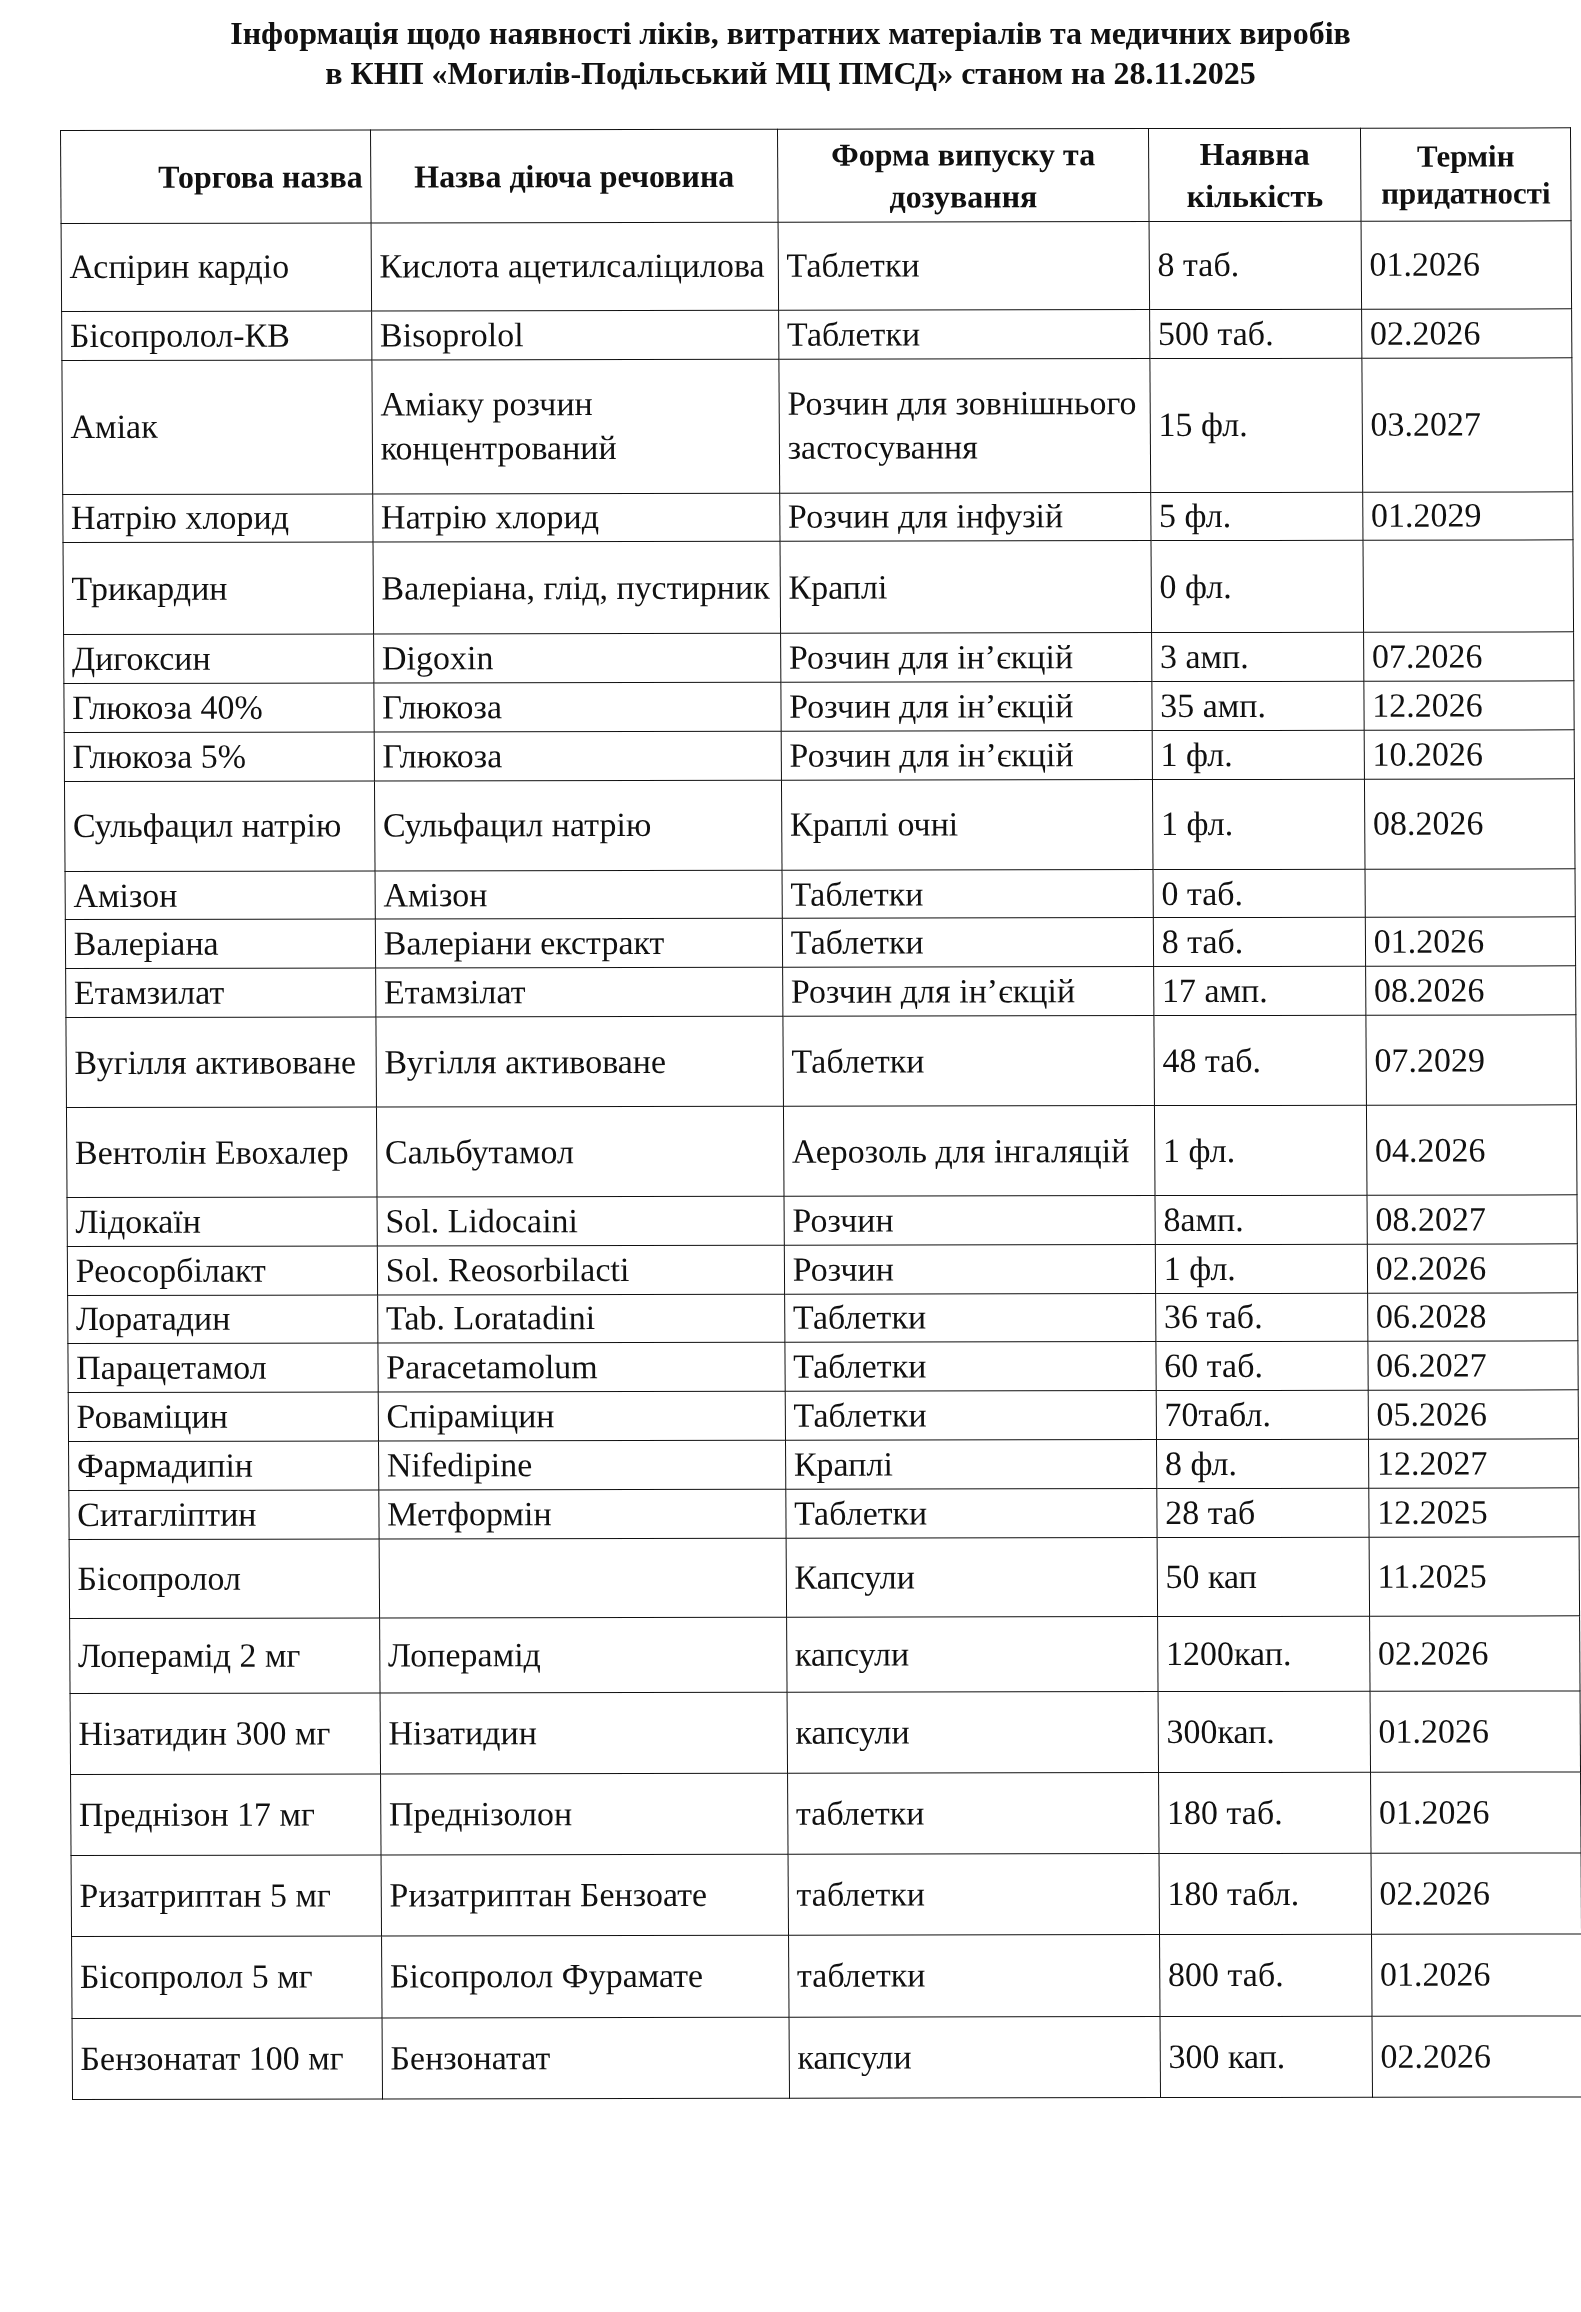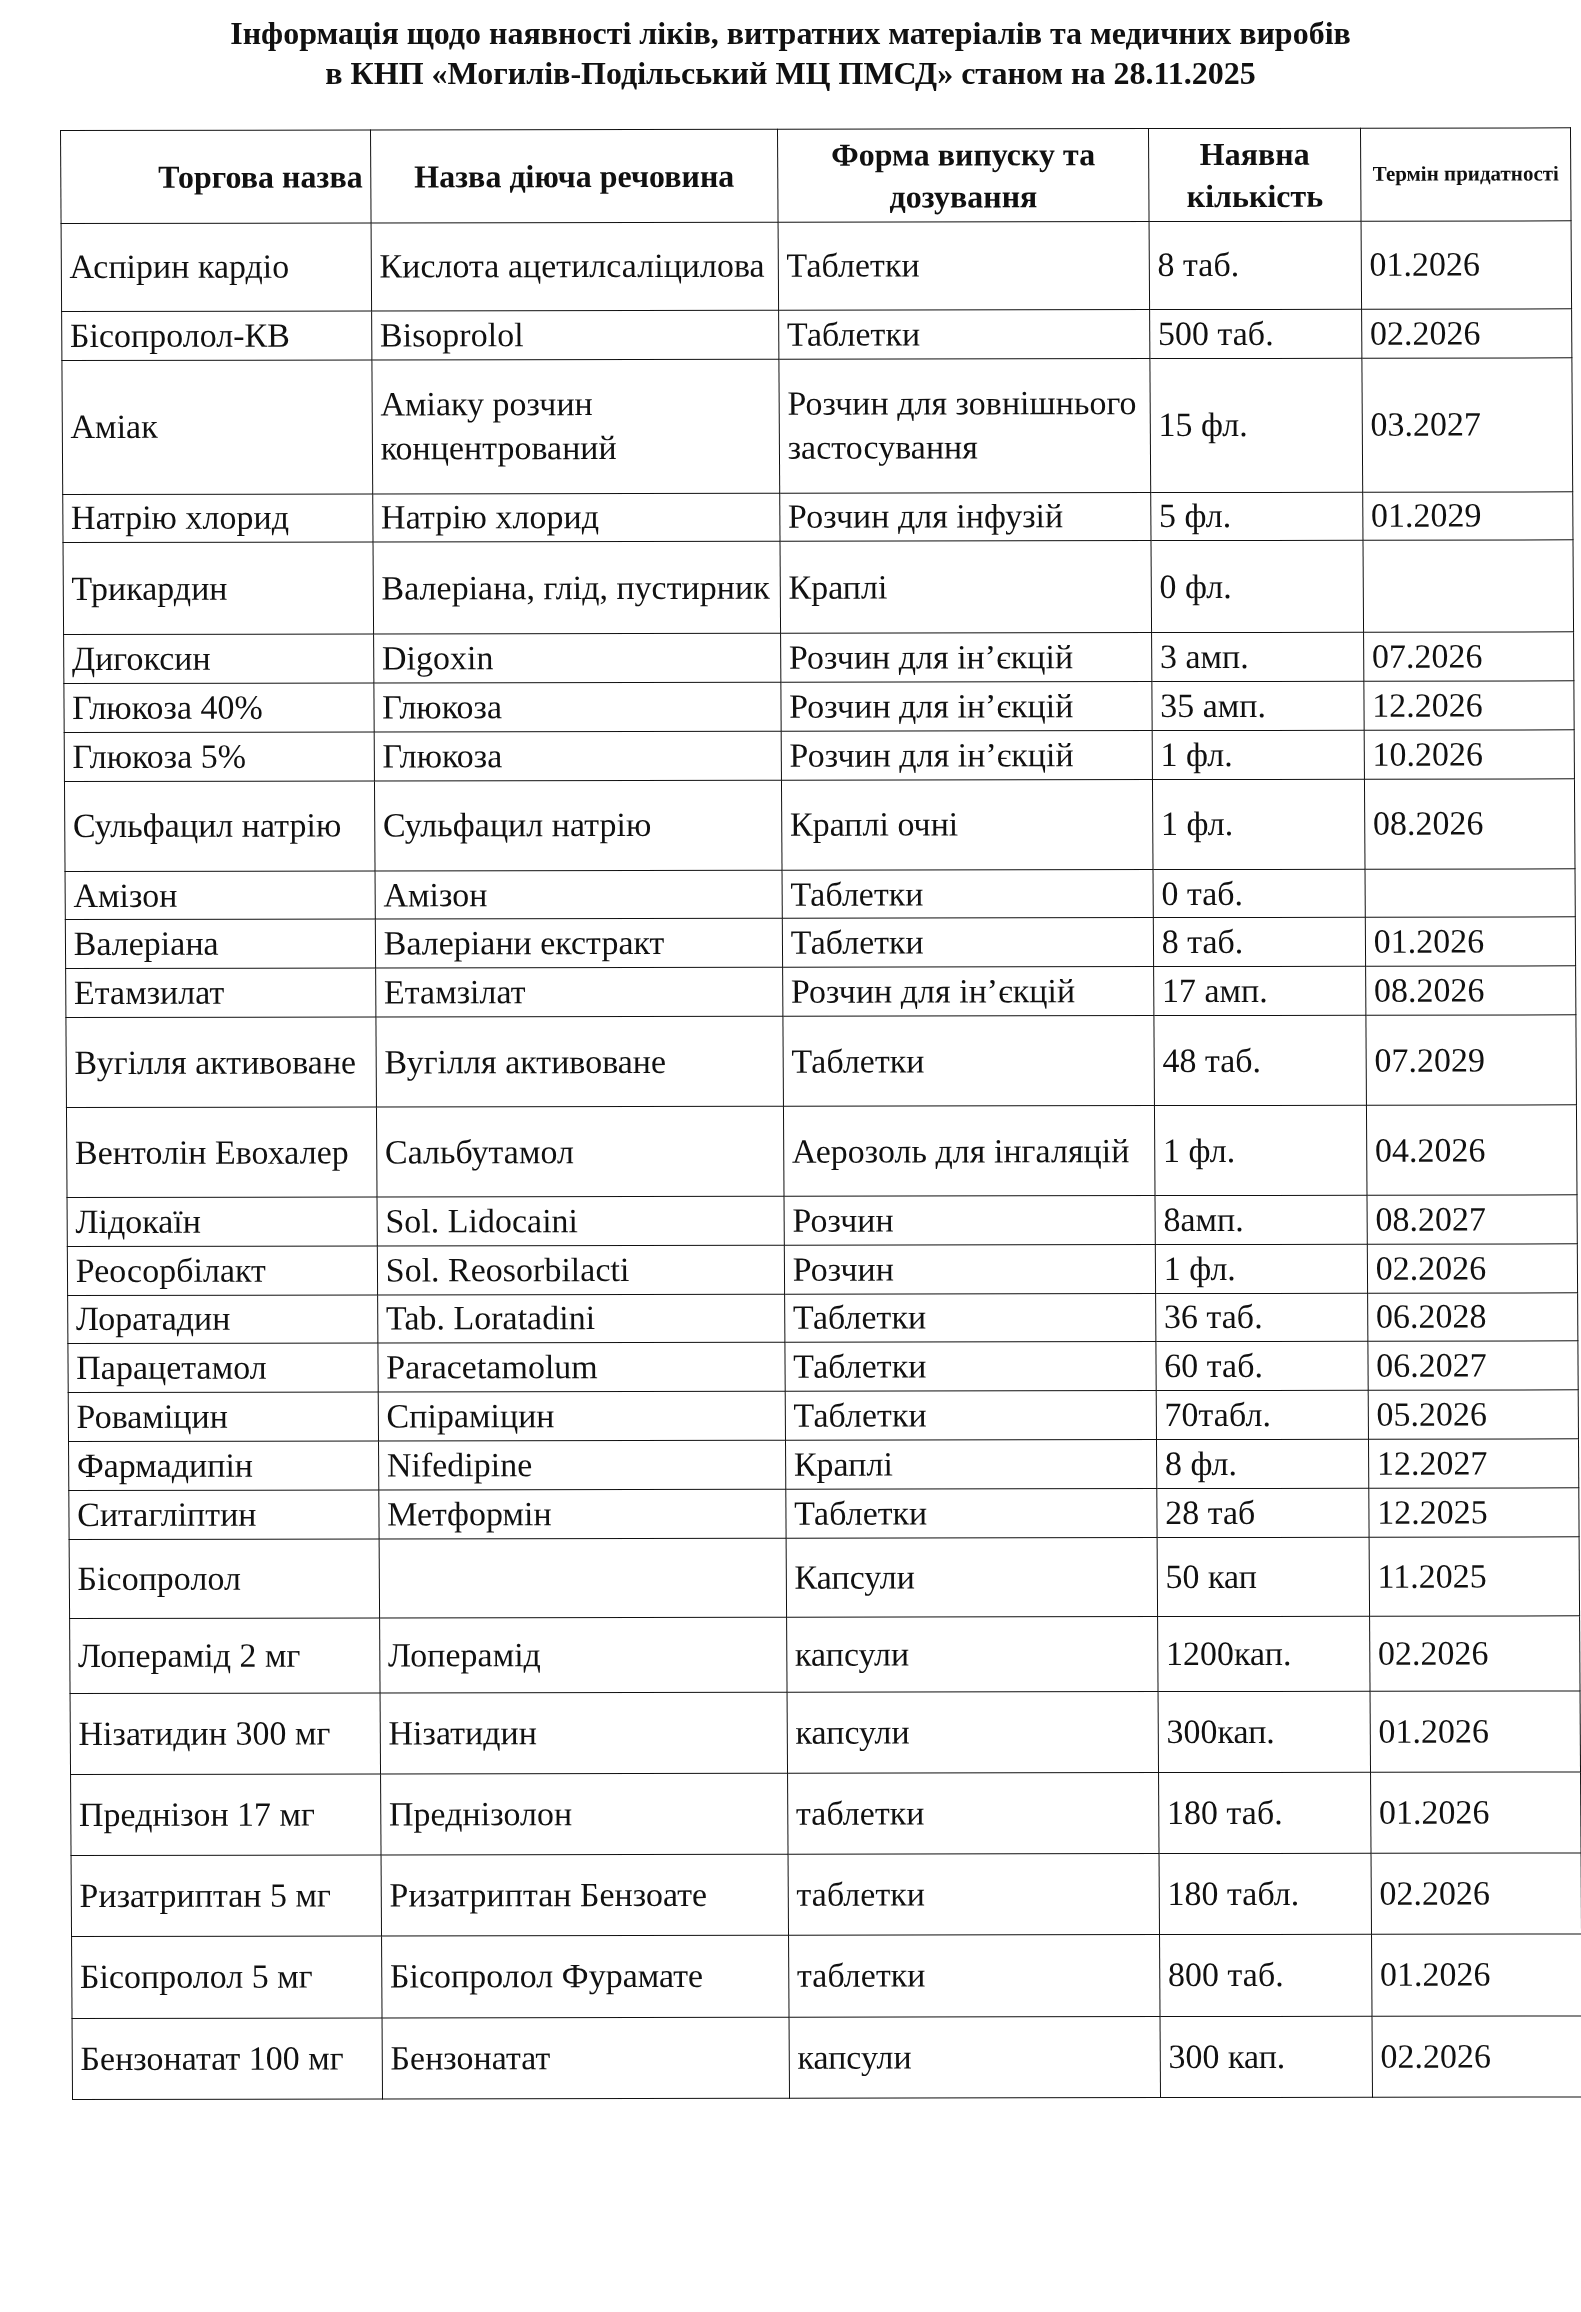--- a/index.html
+++ b/index.html
@@ -16,21 +16,21 @@
     position: absolute; left: 60px; top: 130px; width: 1511px;
     border-collapse: collapse; table-layout: fixed;
     transform: skewY(0.25deg) rotate(-0.35deg); transform-origin: left top;
   }
   table.inv th, table.inv td {
     border: 1.9px solid #111; padding: 1.9px 7.7px; vertical-align: middle;
     font-size: 34px; line-height: 44px; font-weight: normal;
   }
   table.inv th { font-weight: bold; font-size: 32px; line-height: 42px; text-align: center; height: 88px; }
   table.inv th.c1 { text-align: right; padding-left: 12px; }
-  table.inv th.c5 { font-size: 21px; line-height: 37px; }
+  table.inv th.c5 { font-size: 31px; line-height: 37px; }
   td.c1 { padding-left: 13.4px; }
   td.c3 { padding-left: 1.9px; }
   td.c4 { padding-left: 11.5px; }
   td.c5 { vertical-align: top; padding-left: 13.4px; padding-top: 3.8px; border-radius: 23px; }
   td.small { font-size: 25px; line-height: 33px; vertical-align: top; padding-top: 9.6px; margin-left: 36px; }
   col.c1 { width: 310px; } col.c2 { width: 407px; } col.c3 { width: 371px; }
   col.c4 { width: 212px; } col.c5 { width: 210px; }
 </style>
 </head>
 <body>

